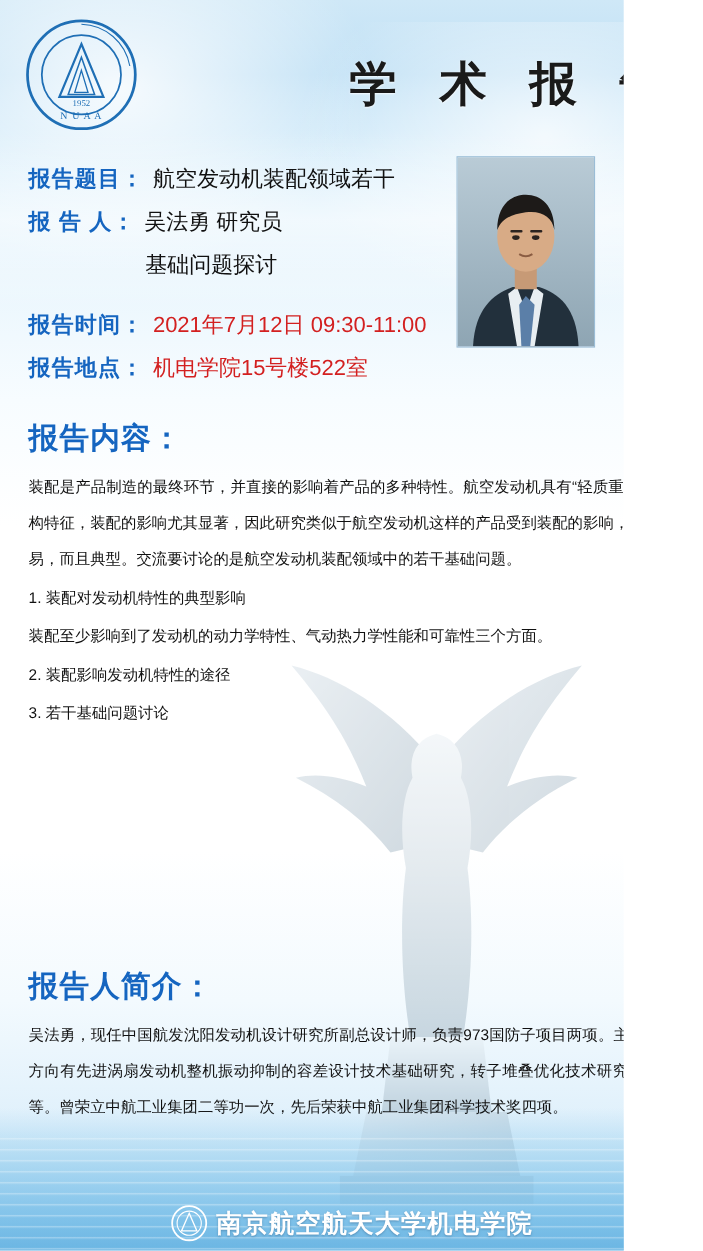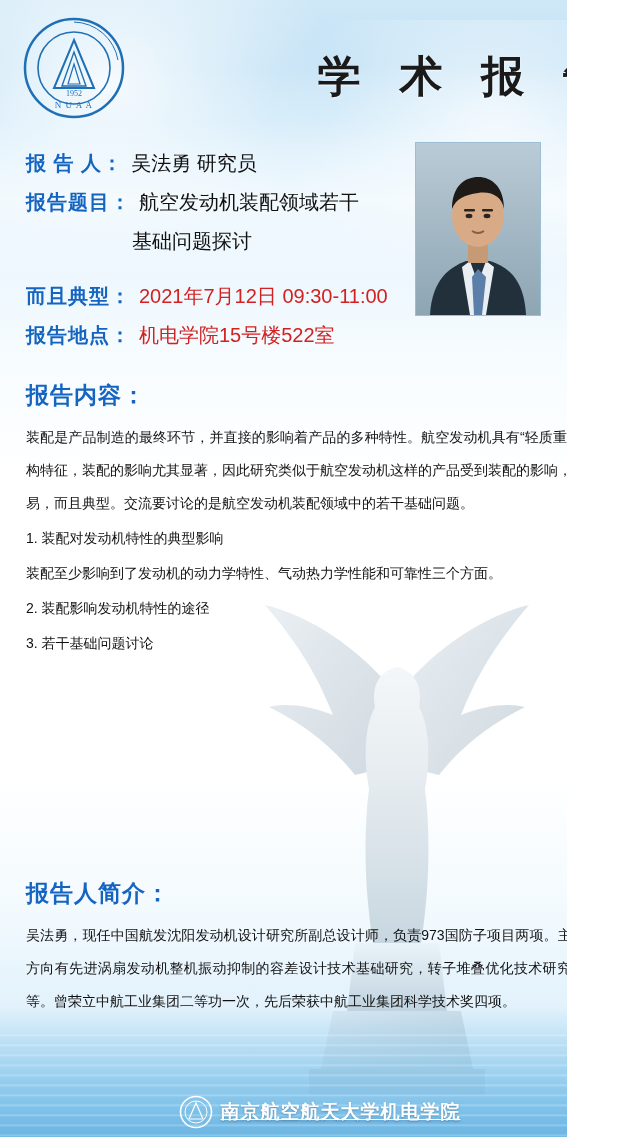--- a/index.html
+++ b/index.html
@@ -146,21 +146,21 @@
     height: 172px;
     border: 1px solid #9bbdd6;
     background: linear-gradient(180deg,#c8d8e2 0%, #9fb4c2 100%);
     overflow: hidden;
   }
 
   
   .section-head {
     color: #1565c0;
     font-weight: bold;
-    font-size: 23px;
+    font-size: 27px;
     letter-spacing: 1px;
   }
   .body-text {
     font-size: 14px;
     line-height: 33px;
     color: #111;
     text-align: justify;
   }
   .content-block {
     position: absolute;
@@ -190,25 +190,24 @@
     justify-content: center;
   }
   .footer-seal {
     width: 34px;
     height: 34px;
     margin-right: 8px;
   }
   .footer-text {
     font-family: "Liberation Serif", serif;
     font-weight: bold;
-    font-size: 19px;
+    font-size: 23px;
     color: #ffffff;
     letter-spacing: 1px;
     text-shadow: 0 1px 2px rgba(60,110,150,0.6);
-    text-decoration: underline;
   }
 </style>
 </head>
 <body>
 
 <div class="poster">
 
   <div class="sky-wash-a"></div>
   <div class="sky-wash-b"></div>
   <div class="sky-wash-c"></div>
@@ -278,30 +277,30 @@
       <rect x="48" y="66" width="11" height="2.4" rx="1" fill="#2b2320"></rect>
       <rect x="66" y="66" width="11" height="2.4" rx="1" fill="#2b2320"></rect>
       <ellipse cx="53" cy="73" rx="3.4" ry="2.2" fill="#2b2320"></ellipse>
       <ellipse cx="71" cy="73" rx="3.4" ry="2.2" fill="#2b2320"></ellipse>
       <path d="M56 88 Q62 92 68 88" stroke="#8a5c42" stroke-width="1.8" fill="none"></path>
     </svg>
   </div>
 
   <div class="info">
     <div class="info-row">
+      <span class="info-label">报告题目：</span>
+      <span class="info-value">航空发动机装配领域若干</span>
+    </div>
+    <div class="info-row">
       <span class="info-label">报 告 人：</span>
       <span class="info-value">吴法勇  研究员</span>
     </div>
-    <div class="info-row">
-      <span class="info-label">报告题目：</span>
-      <span class="info-value">航空发动机装配领域若干</span>
-    </div>
     <div class="info-indent">基础问题探讨</div>
     <div class="info-row">
-      <span class="info-label">而且典型：</span>
+      <span class="info-label">报告时间：</span>
       <span class="info-value red">2021年7月12日  09:30-11:00</span>
     </div>
     <div class="info-row">
       <span class="info-label">报告地点：</span>
       <span class="info-value red">机电学院15号楼522室</span>
     </div>
   </div>
 
   <div class="content-block">
     <div class="section-head">报告内容：</div>

